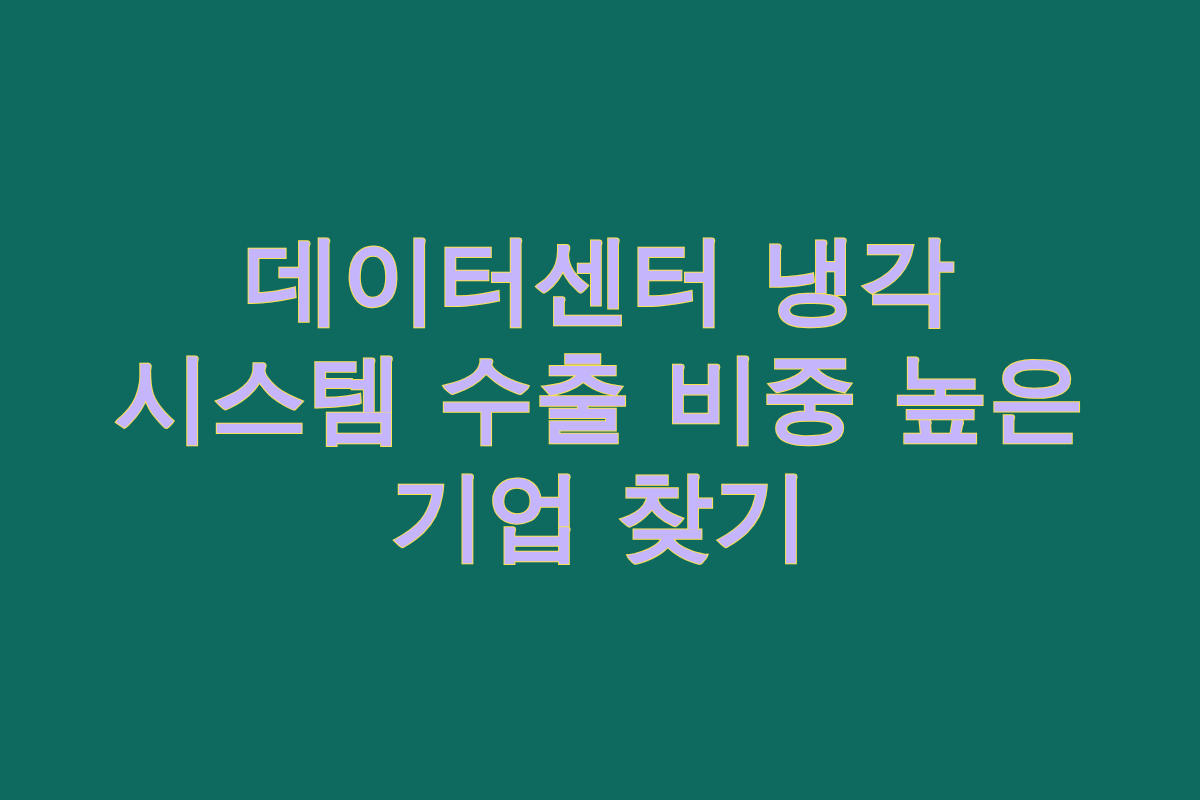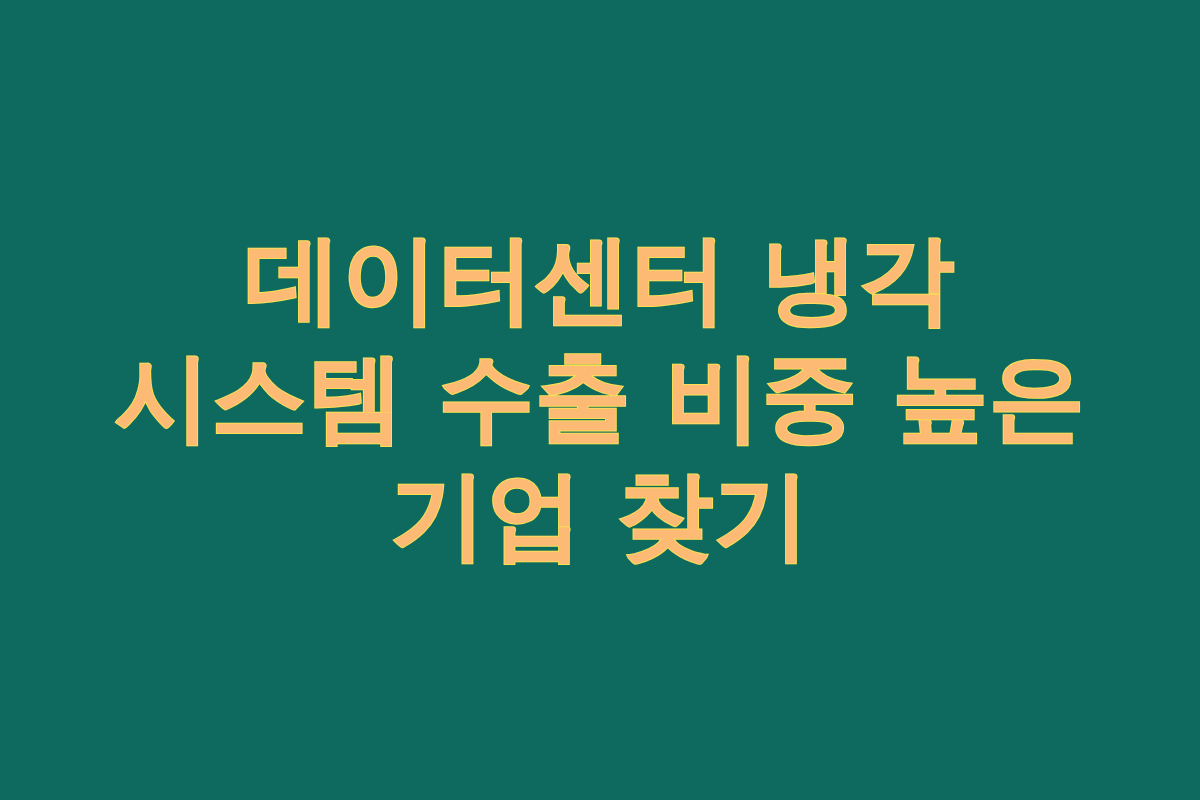--- a/index.html
+++ b/index.html
@@ -47,15 +47,15 @@
     text-rendering: optimizeLegibility;
     
     transform: translateY(-3px);
   }
 </style>
 </head>
 <body>
 
 <main id="title-card" style="background-color: rgb(14, 106, 95);">
 
-  <h1 id="headline" style="color: #fdba74; -webkit-text-stroke: 2px rgb(251, 224, 84); text-align: center;">데이터센터 냉각 시스템 수출 비중 높은 기업 찾기</h1>
+  <h1 id="headline" style="color: #c4b5fd; -webkit-text-stroke: 2px rgb(251, 224, 84); text-align: center;">데이터센터 냉각 시스템 수출 비중 높은 기업 찾기</h1>
 
 </main>
 
 </body></html>

